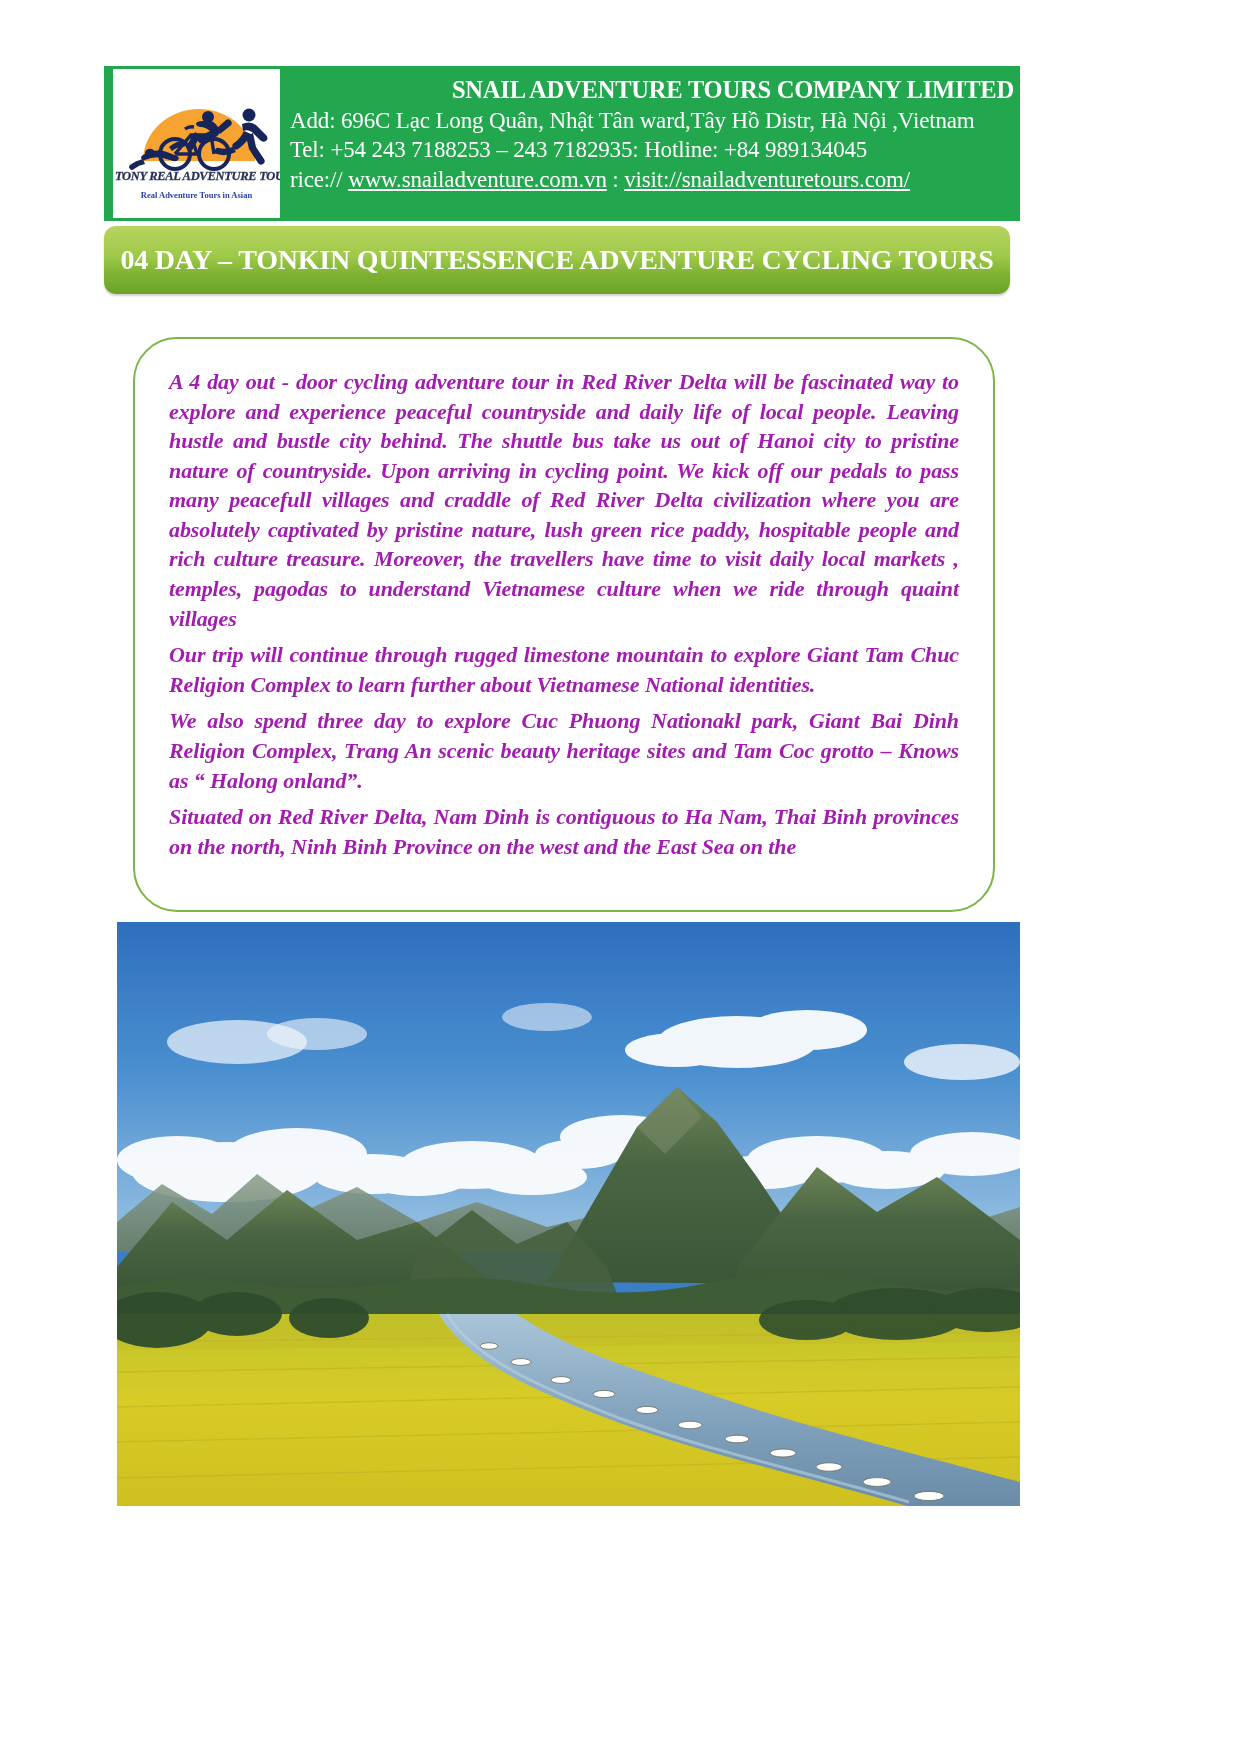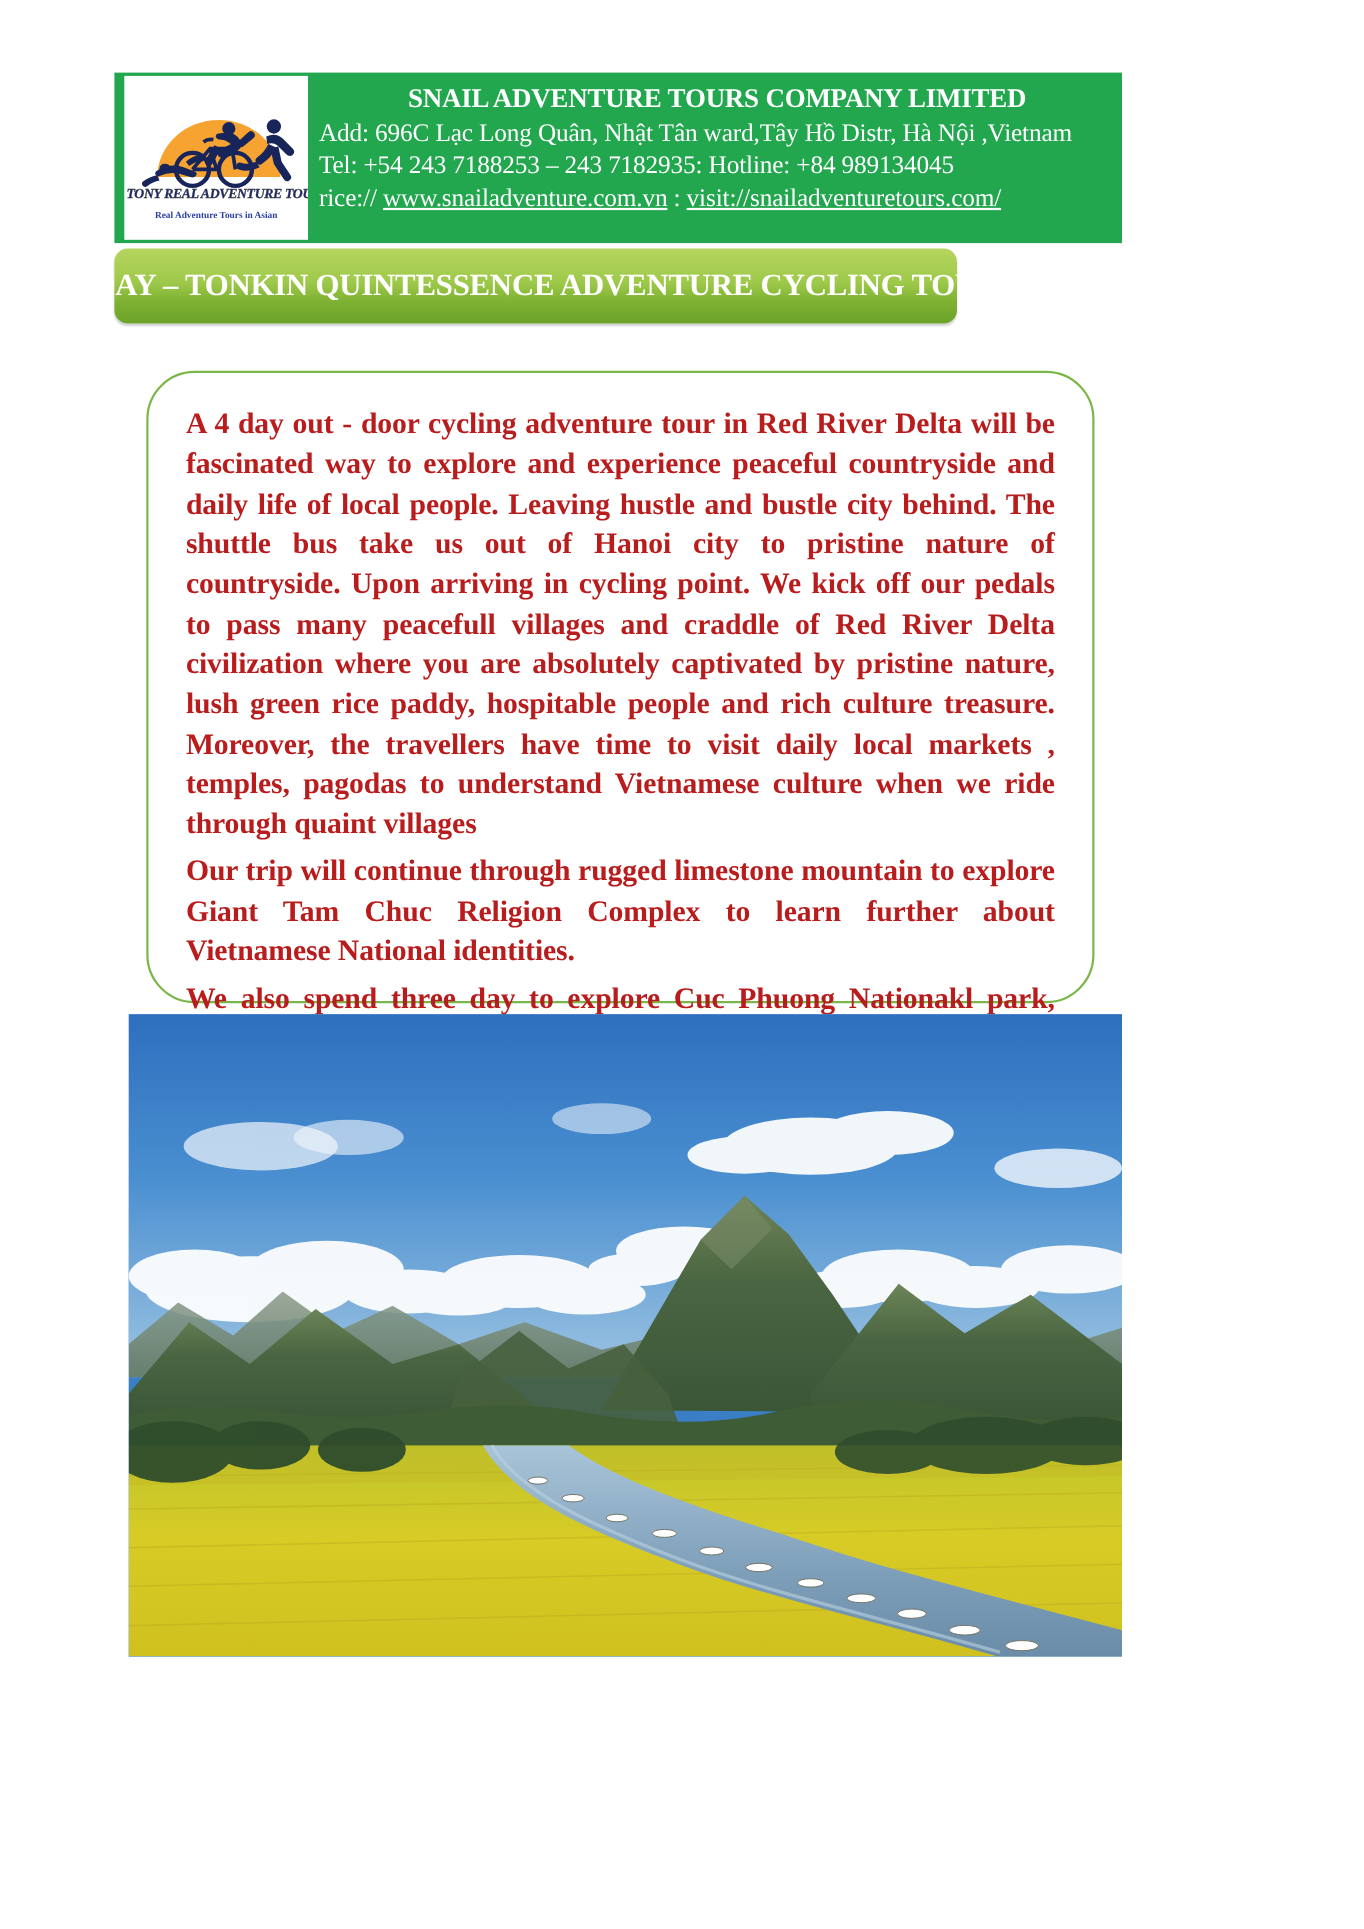--- a/index.html
+++ b/index.html
@@ -78,21 +78,21 @@
 
   .letterhead-text {
     flex: 1 1 auto;
     padding: 8px 6px 4px 10px;
     color: #ffffff;
     font-family: "Liberation Serif", serif;
     line-height: 1.29;
   }
 
   .company-name {
-    text-align: center;
+    text-align: right;
     font-weight: bold;
     font-size: 24.5px;
     letter-spacing: -0.2px;
     white-space: nowrap;
   }
 
   .lh-line {
     font-size: 23px;
     white-space: nowrap;
     letter-spacing: -0.15px;
@@ -101,21 +101,21 @@
   .lh-line a, .lh-link {
     color: #ffffff;
     text-decoration: underline;
   }
 
   
   .title-bar {
     position: absolute;
     left: 104px;
     top: 226px;
-    width: 766px;
+    width: 906px;
     height: 68px;
     border-radius: 12px;
     background: linear-gradient(to bottom, #b6d45e 0%, #9ec94a 45%, #7fb233 70%, #6aa329 100%);
     box-shadow: 0 2px 2px rgba(0,0,0,0.18);
     display: flex;
     align-items: center;
     justify-content: center;
   }
 
   .title-text {
@@ -134,24 +134,25 @@
     top: 337px;
     width: 862px;
     height: 575px;
     border: 2.5px solid #7ab648;
     border-radius: 44px;
     background: #ffffff;
     padding: 28px 34px 12px 34px;
   }
 
   .intro-box p {
-    color: #b91c1c;
-    font-family: "Liberation Serif", serif;
-    font-weight: bold;
-    font-size: 27px;
+    color: #a21caf;
+    font-family: "Liberation Serif", serif;
+    font-weight: bold;
+    font-style: italic;
+    font-size: 22px;
     line-height: 1.345;
     text-align: justify;
     margin-bottom: 7px;
     letter-spacing: -0.1px;
   }
 
   .intro-box p:last-child { margin-bottom: 0; }
 
   
   .photo {

